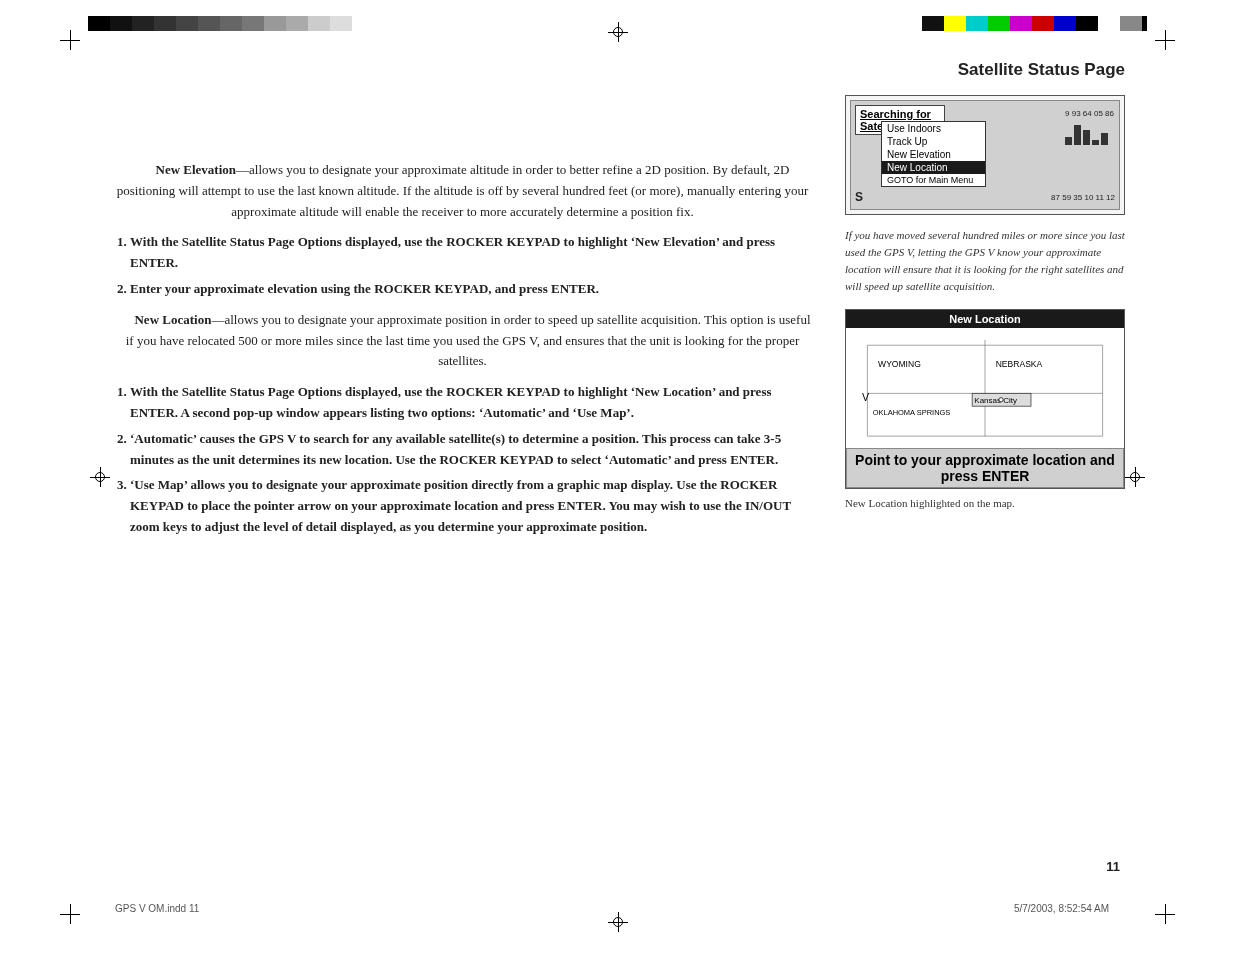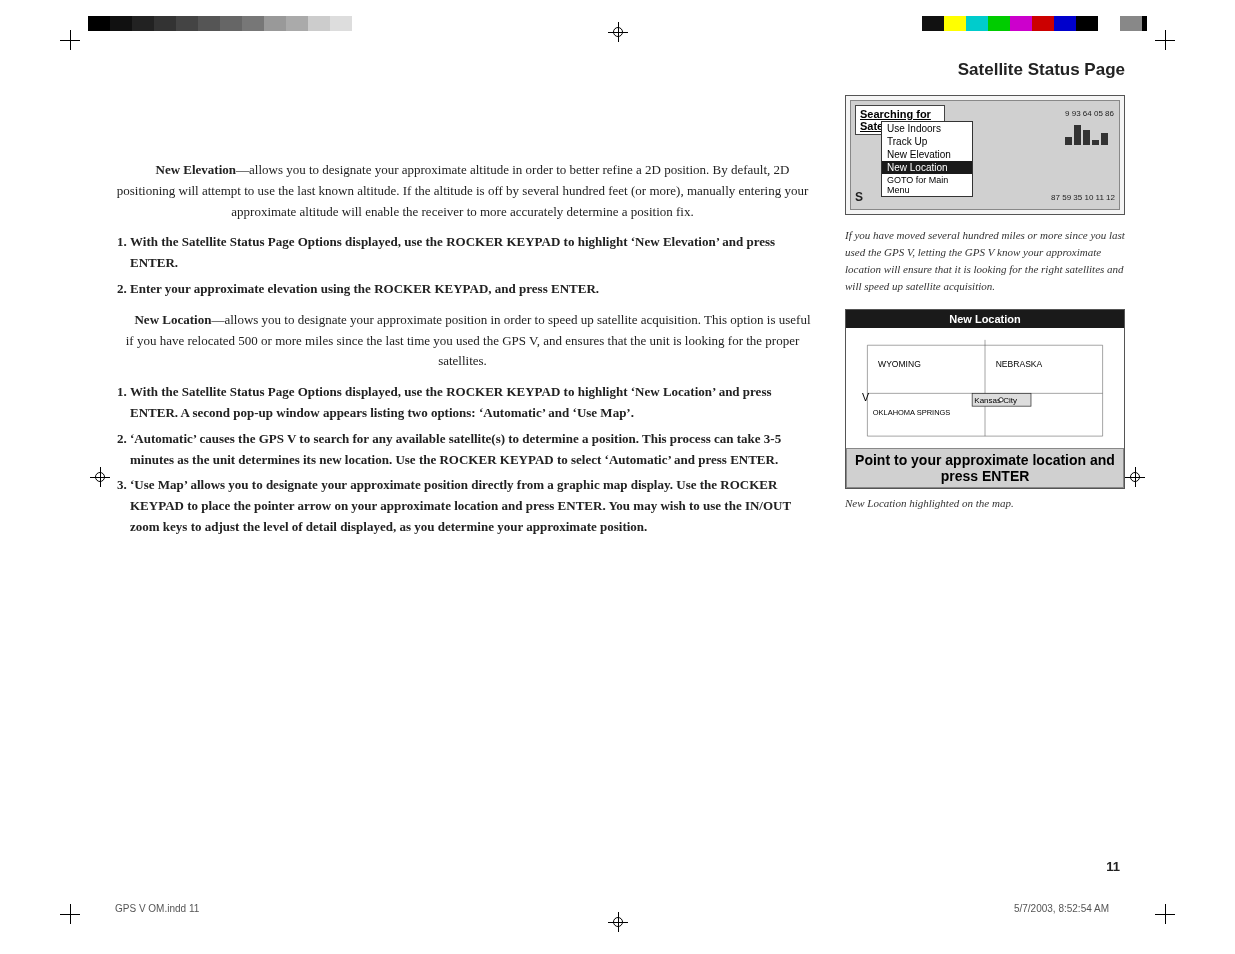--- a/index.html
+++ b/index.html
@@ -355,21 +355,21 @@
       border: 1px solid #444;
       text-decoration: underline;
     }
 
     .sat-popup {
       position: absolute;
       left: 30px;
       top: 20px;
       background: #fff;
       border: 1px solid #333;
-      width: 92px;
+      width: 105px;
       z-index: 2;
     }
 
     .sat-popup-item {
       font-family: Arial, sans-serif;
       font-size: 10px;
       padding: 1px 5px;
       color: #000;
     }
 
@@ -419,21 +419,20 @@
     }
 
     .map-caption-text {
       font-family: Arial, sans-serif;
       font-size: 14px;
       font-weight: bold;
       color: #000;
     }
 
     .map-footer-note {
-      font-style: italic;
       font-size: 11px;
       color: #333;
       margin-top: 6px;
     }
 
     
     .body-text {
       font-size: 13px;
       line-height: 1.6;
       margin-bottom: 10px;

